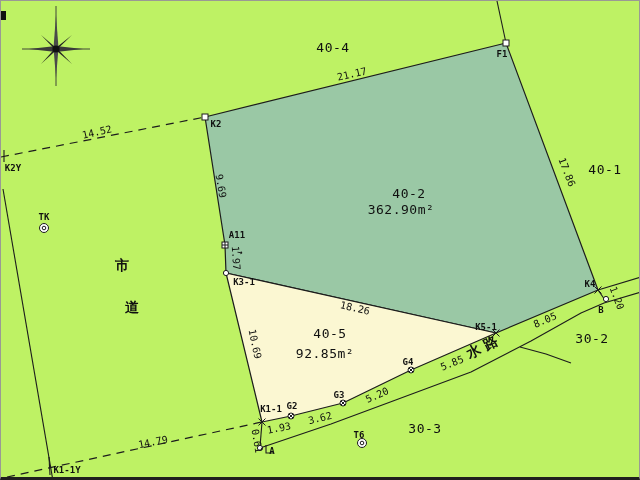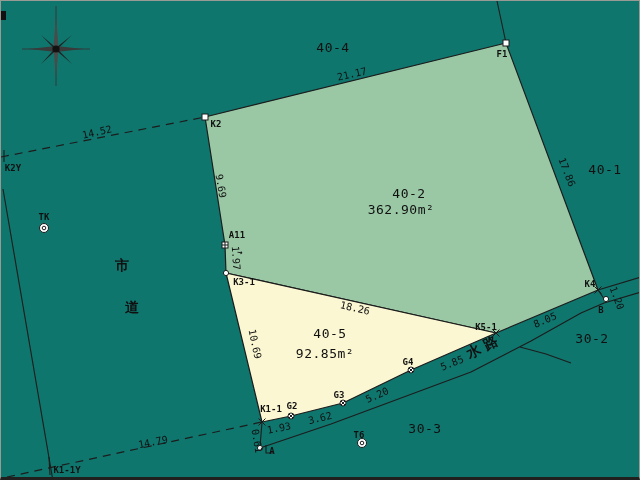--- a/index.html
+++ b/index.html
@@ -1,20 +1,20 @@
 <!DOCTYPE html>
 <html><head>
 <meta charset="utf-8">
 <style>
   html,body{margin:0;padding:0;background:#e8e8e4;}
   #frame{
     position:relative;
     width:640px;height:480px;
     box-sizing:border-box;
-    background:#0f766e;
+    background:#bef264;
     border:1px solid #9a9a94;
     border-bottom:3px solid #20201e;
     overflow:hidden;
     font-family:"DejaVu Sans Mono", monospace;
     text-align:right;
   }
   svg{display:block;}
   svg text{fill:#101010;}
   .dist{font-family:"DejaVu Sans Mono",monospace;font-size:10px;}
   .pt{font-family:"DejaVu Sans Mono",monospace;font-size:9px;font-weight:bold;}

